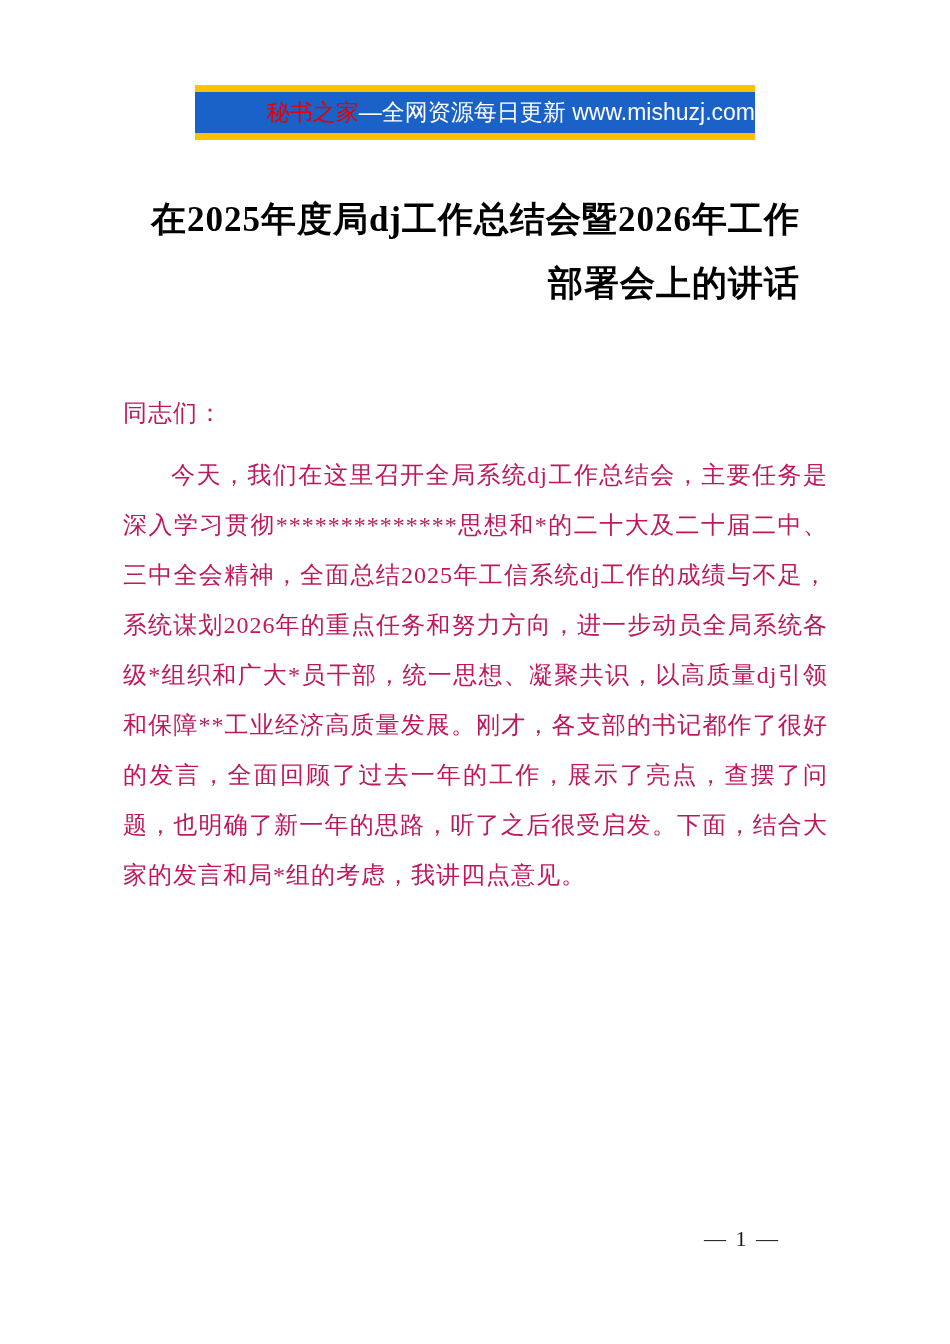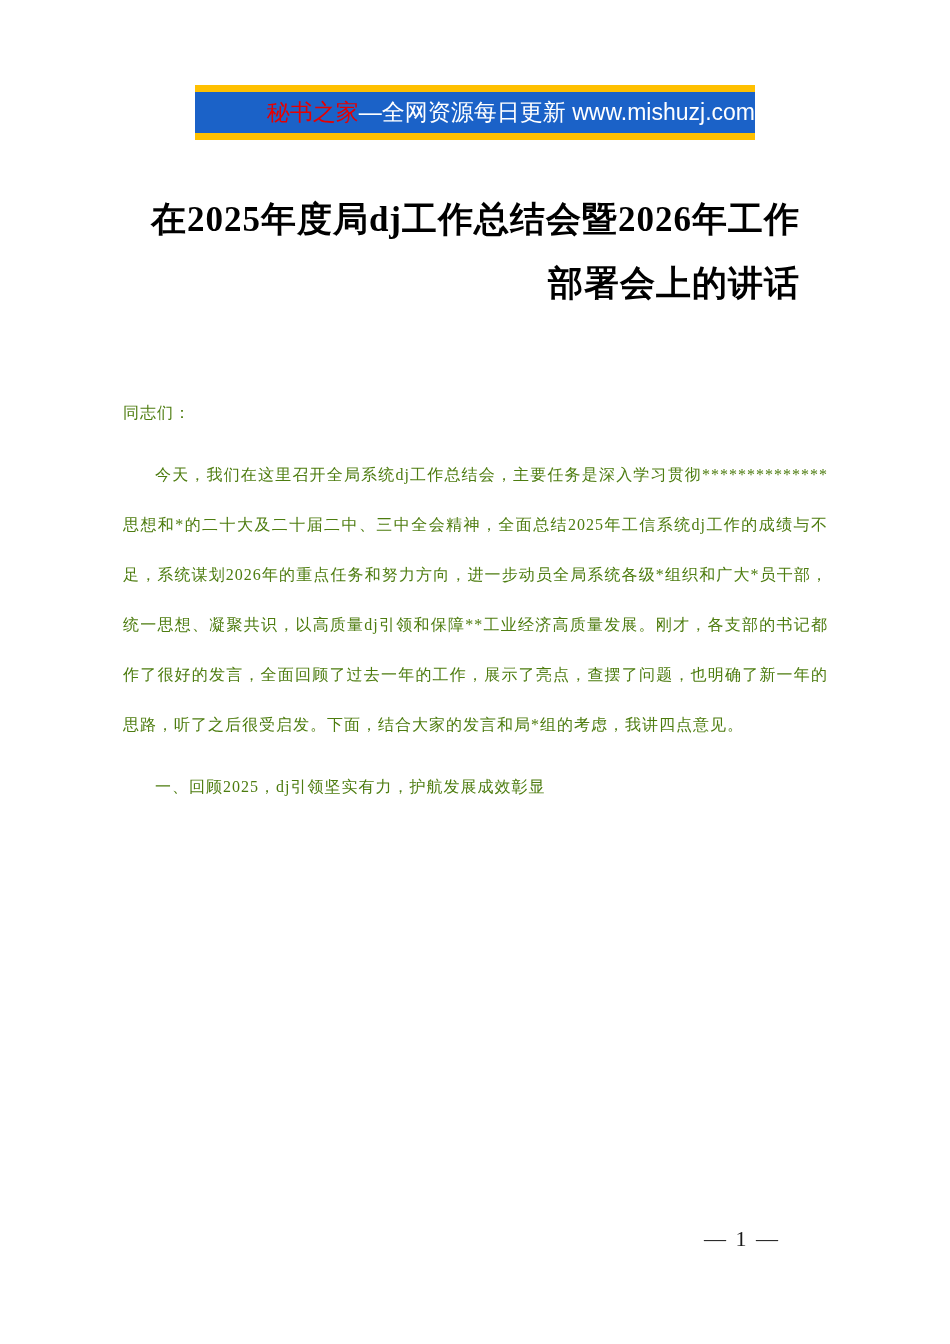--- a/index.html
+++ b/index.html
@@ -45,23 +45,23 @@
     font-size: 35px;
     font-weight: bold;
     line-height: 64px;
     color: #000000;
     letter-spacing: 1px;
   }
 
   
   .doc-body {
     margin: 72px 122px 0 123px;   
-    font-size: 16px;
+    font-size: 24px;
     line-height: 50px;
-    color: #4d7c0f;
+    color: #be185d;
     text-align: justify;
     letter-spacing: 1px;
   }
   .doc-body p { margin: 0 0 12px 0; }
   .doc-body p.indent { text-indent: 2em; }
 
   
   .page-number {
     position: absolute;
     right: 170px;
@@ -78,18 +78,17 @@
 
   <div class="banner">
     <span class="site-name">秘书之家</span><span class="tagline">—全网资源每日更新 </span><span class="site-url">www.mishuzj.com</span>
   </div>
 
   <h1 class="doc-title">在2025年度局dj工作总结会暨2026年工作部署会上的讲话</h1>
 
   <div class="doc-body">
     <p>同志们：</p>
     <p class="indent">今天，我们在这里召开全局系统dj工作总结会，主要任务是深入学习贯彻**************思想和*的二十大及二十届二中、三中全会精神，全面总结2025年工信系统dj工作的成绩与不足，系统谋划2026年的重点任务和努力方向，进一步动员全局系统各级*组织和广大*员干部，统一思想、凝聚共识，以高质量dj引领和保障**工业经济高质量发展。刚才，各支部的书记都作了很好的发言，全面回顾了过去一年的工作，展示了亮点，查摆了问题，也明确了新一年的思路，听了之后很受启发。下面，结合大家的发言和局*组的考虑，我讲四点意见。</p>
-    <p class="indent">一、回顾2025，dj引领坚实有力，护航发展成效彰显</p>
   </div>
 
   <div class="page-number">— 1 —</div>
 
 </div>
 
 </body></html>

